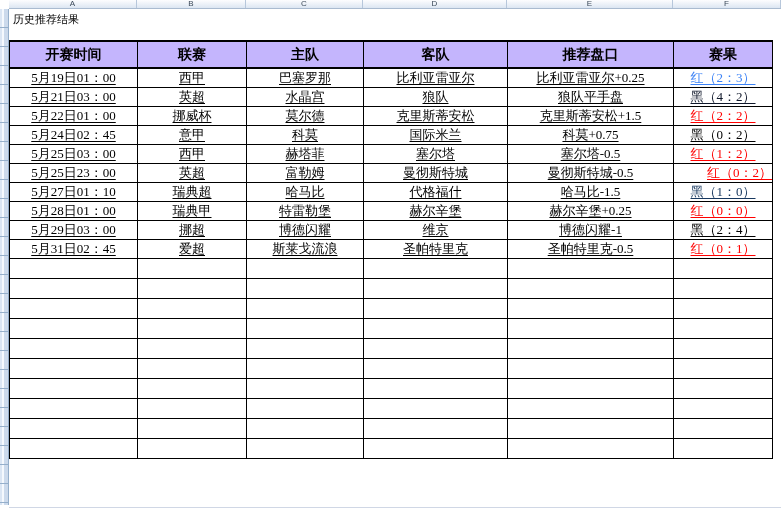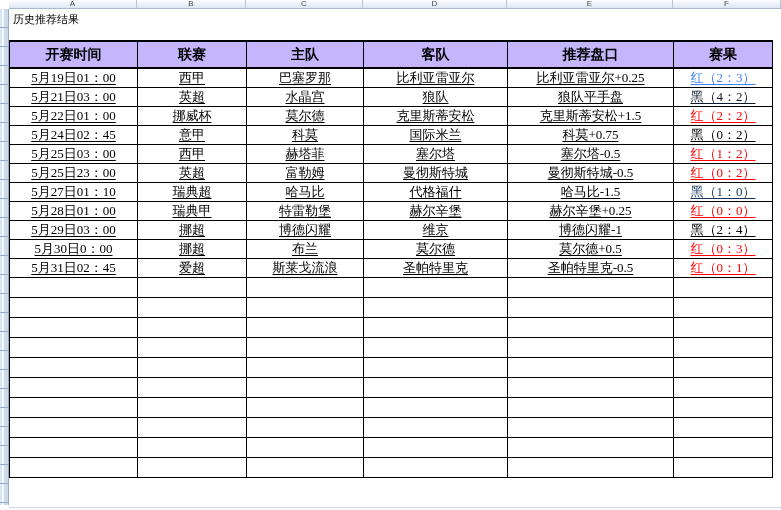--- a/index.html
+++ b/index.html
@@ -133,21 +133,21 @@
         <td>塞尔塔</td>
         <td>塞尔塔-0.5</td>
         <td style="color: rgb(255, 0, 0); margin-top: 26px;">红（1：2）</td>
       </tr>
       <tr>
         <td>5月25日23：00</td>
         <td>英超</td>
         <td>富勒姆</td>
         <td>曼彻斯特城</td>
         <td>曼彻斯特城-0.5</td>
-        <td style="color: rgb(255, 0, 0);">红（0：2）</td>
+        <td style="color: rgb(255, 0, 0); text-align: right;">红（0：2）</td>
       </tr>
       <tr>
         <td>5月27日01：10</td>
         <td>瑞典超</td>
         <td>哈马比</td>
         <td>代格福什</td>
         <td>哈马比-1.5</td>
         <td style="color: rgb(23, 55, 94);">黑（1：0）</td>
       </tr>
       <tr>
@@ -160,28 +160,20 @@
       </tr>
       <tr>
         <td>5月29日03：00</td>
         <td>挪超</td>
         <td>博德闪耀</td>
         <td>维京</td>
         <td>博德闪耀-1</td>
         <td style="color: rgb(0, 0, 0);">黑（2：4）</td>
       </tr>
       <tr>
-        <td>5月30日0：00</td>
-        <td>挪超</td>
-        <td>布兰</td>
-        <td>莫尔德</td>
-        <td>莫尔德+0.5</td>
-        <td style="color: rgb(255, 0, 0);">红（0：3）</td>
-      </tr>
-      <tr>
         <td>5月31日02：45</td>
         <td>爱超</td>
         <td>斯莱戈流浪</td>
         <td>圣帕特里克</td>
         <td>圣帕特里克-0.5</td>
         <td style="color: rgb(255, 0, 0);">红（0：1）</td>
       </tr>
       <tr class="empty">
         <td></td>
         <td></td>

